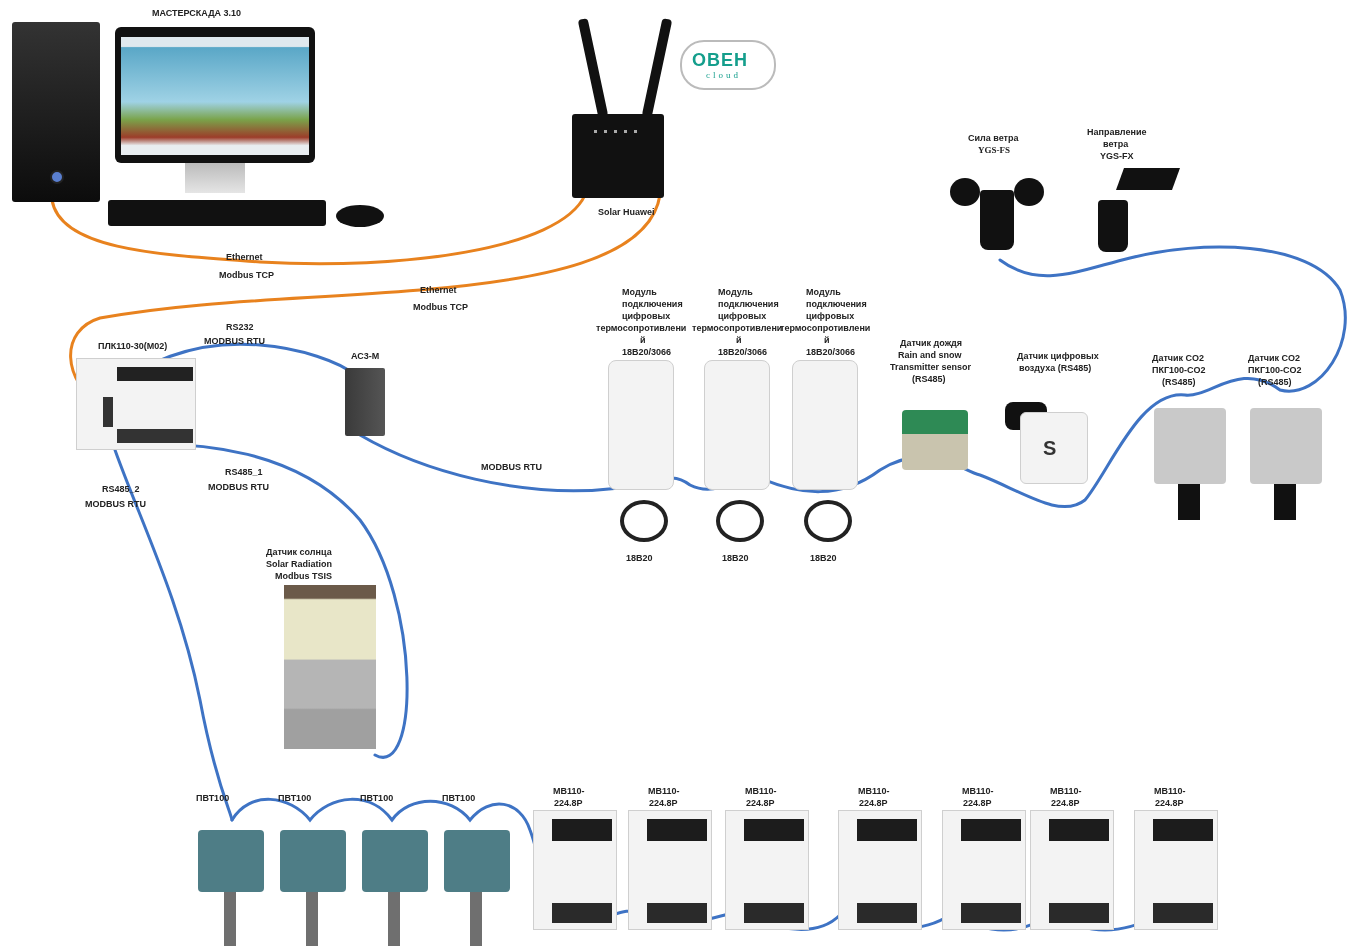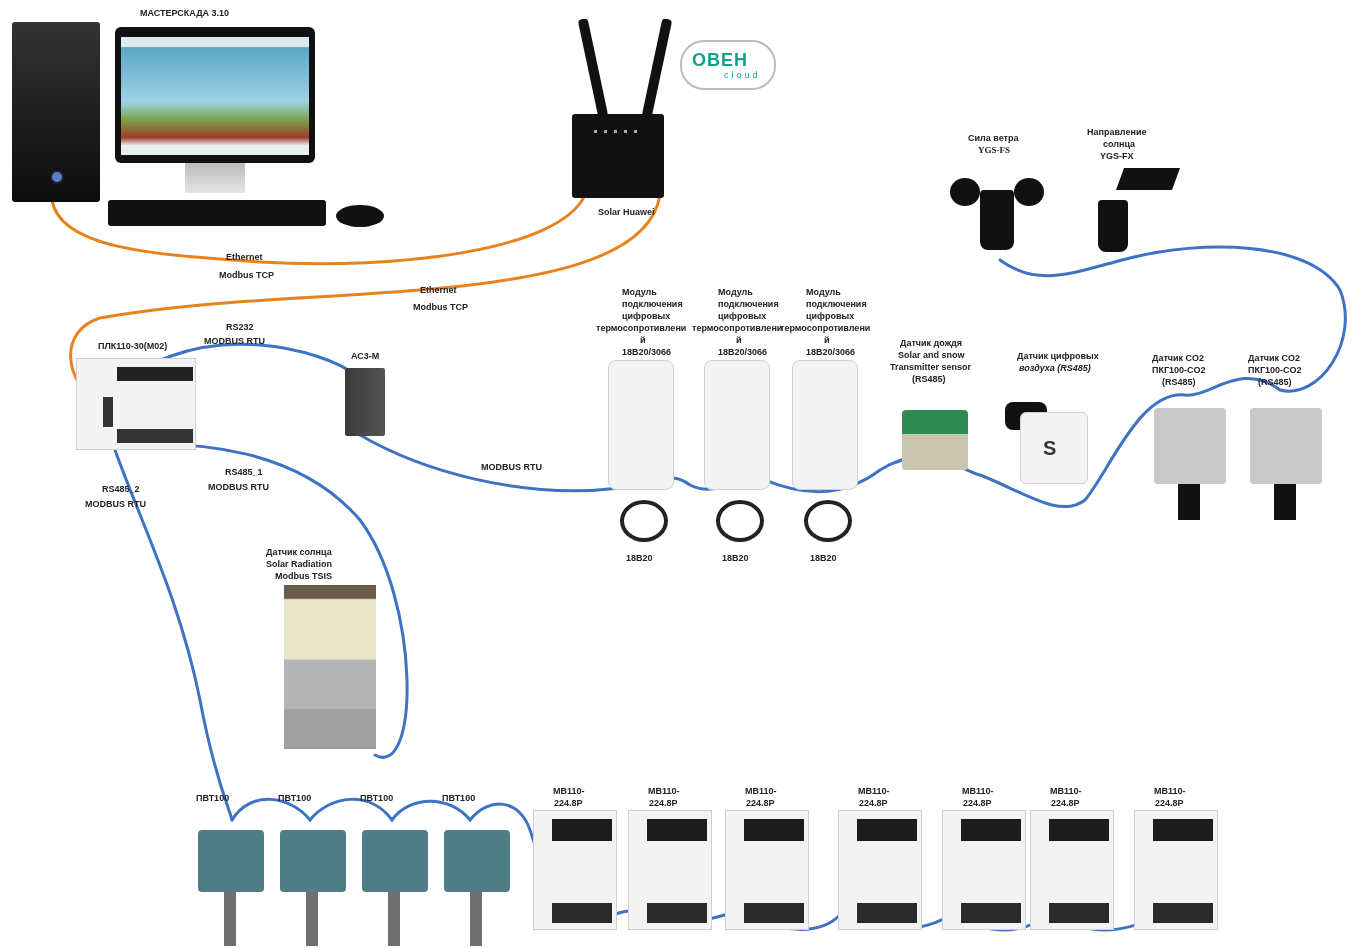--- a/index.html
+++ b/index.html
@@ -19,41 +19,41 @@
     <path stroke="#e8821e" stroke-width="3" d="M52 200 C60 250 160 255 260 262 C400 270 560 250 585 195"></path>
     <path stroke="#e8821e" stroke-width="3" d="M660 195 C650 260 540 280 420 290 C300 300 200 300 100 318 C60 330 60 380 105 410"></path>
     <path stroke="#3e73c4" stroke-width="3" d="M112 405 C130 360 200 340 260 345 C300 348 340 362 355 375"></path>
     <path stroke="#3e73c4" stroke-width="3" d="M360 435 C420 470 520 500 620 488 C660 483 670 470 690 485 C720 500 740 470 760 478 C800 495 840 500 880 470 C930 440 960 470 980 475 C1020 490 1060 520 1085 500 C1110 470 1140 390 1185 395 C1210 398 1240 360 1280 390 C1320 400 1360 340 1340 290 C1310 240 1200 240 1130 258 C1080 270 1040 290 1000 260"></path>
     <path stroke="#3e73c4" stroke-width="3" d="M120 445 C200 440 300 450 360 520 C420 600 420 780 375 755"></path>
     <path stroke="#3e73c4" stroke-width="3" d="M115 450 C140 520 180 600 200 700 C215 780 230 810 232 820"></path>
     <path stroke="#3e73c4" stroke-width="3" d="M232 820 C250 790 290 795 310 820 C330 795 370 790 392 820 C410 795 450 795 470 820 C490 795 520 800 530 830 C545 870 545 920 560 915 C600 935 620 900 640 915 C670 935 720 915 745 910 C780 935 820 935 840 915 C880 930 920 935 950 915 C990 935 1020 935 1050 915 C1090 935 1120 935 1160 915"></path>
   </g>
 </svg>
 
-<div class="lbl" style="left:117px;top:7px;padding-left:23px;">МАСТЕРСКАДА 3.10</div>
+<div class="lbl" style="left:129px;top:7px;padding-left:23px;">МАСТЕРСКАДА 3.10</div>
 <div class="dev" style="left:12px;top:22px;width:88px;height:180px;background:linear-gradient(#333,#0c0c0c);border-radius:3px;">
   <div style="position:absolute;left:38px;top:148px;width:10px;height:10px;border-radius:50%;background:#5a7fd0;border:2px solid #222;"></div>
 </div>
 <div class="dev" style="left:115px;top:27px;width:200px;height:136px;background:#111;border-radius:6px;">
   <div style="position:absolute;left:6px;top:10px;width:188px;height:118px;background:linear-gradient(#dfe8ee 0,#dfe8ee 8%,#5aa7c7 9%,#9fd2e5 55%,#7aa34a 70%,#9c3d2a 85%,#e9eef1 92%);"></div>
 </div>
 <div class="dev" style="left:185px;top:163px;width:60px;height:30px;background:linear-gradient(#bbb,#e5e5e5);"></div>
 <div class="dev blk" style="left:108px;top:200px;width:218px;height:26px;border-radius:3px;"></div>
 <div class="dev blk" style="left:336px;top:205px;width:48px;height:22px;border-radius:50%;"></div>
 
 <div class="dev blk" style="left:588px;top:18px;width:10px;height:100px;transform:rotate(-12deg);border-radius:4px;"></div>
 <div class="dev blk" style="left:652px;top:18px;width:10px;height:100px;transform:rotate(12deg);border-radius:4px;"></div>
 <div class="dev blk" style="left:572px;top:114px;width:92px;height:84px;border-radius:3px;">
   <div style="position:absolute;left:22px;top:16px;width:48px;height:3px;background:repeating-linear-gradient(90deg,#aaa 0 3px,transparent 3px 10px);"></div>
 </div>
 <div class="lbl" style="left:598px;top:206px;">Solar Huawei</div>
 
 <div class="dev" style="left:680px;top:40px;width:92px;height:46px;border:2px solid #bbb;border-radius:24px;background:#fff;">
   <div style="position:absolute;left:10px;top:8px;font-size:18px;font-weight:bold;color:#149e8c;letter-spacing:1px;">ОВЕН</div>
-  <div style="position:absolute;left:42px;top:28px;font-family:Liberation Sans, sans-serif;font-size:9px;color:#149e8c;letter-spacing:3px;">cloud</div>
+  <div style="position:absolute;left:24px;top:28px;font-family:Liberation Serif, serif;font-size:9px;color:#149e8c;letter-spacing:3px;">cloud</div>
 </div>
 
 <div class="lbl" style="left:226px;top:251px;">Ethernet</div>
 <div class="lbl" style="left:219px;top:269px;">Modbus TCP</div>
 <div class="lbl" style="left:420px;top:284px;">Ethernet</div>
 <div class="lbl" style="left:413px;top:301px;">Modbus TCP</div>
 <div class="lbl" style="left:226px;top:321px;">RS232</div>
 <div class="lbl" style="left:204px;top:335px;">MODBUS RTU</div>
 <div class="lbl" style="left:225px;top:466px;">RS485_1</div>
 <div class="lbl" style="left:208px;top:481px;">MODBUS RTU</div>
@@ -70,35 +70,35 @@
 
 <div class="lbl" style="left:351px;top:350px;">АС3-М</div>
 <div class="dev" style="left:345px;top:368px;width:40px;height:68px;background:linear-gradient(90deg,#3a3a3a,#555);border-radius:2px;"></div>
 
 <div class="lbl" style="left:968px;top:132px;text-align:right;">Сила ветра</div>
 <div class="lbl" style="left:978px;top:144px;font-family:Liberation Serif, serif;">YGS-FS</div>
 <div class="dev blk" style="left:980px;top:190px;width:34px;height:60px;border-radius:4px 4px 8px 8px;"></div>
 <div class="dev blk" style="left:950px;top:178px;width:30px;height:28px;border-radius:50%;"></div>
 <div class="dev blk" style="left:1014px;top:178px;width:30px;height:28px;border-radius:50%;"></div>
 <div class="lbl" style="left:1087px;top:126px;">Направление</div>
-<div class="lbl" style="left:1103px;top:138px;">солнца</div>
+<div class="lbl" style="left:1103px;top:138px;">ветра</div>
 <div class="lbl" style="left:1100px;top:150px;">YGS-FX</div>
 <div class="dev blk" style="left:1098px;top:200px;width:30px;height:52px;border-radius:4px 4px 8px 8px;"></div>
 <div class="dev blk" style="left:1120px;top:168px;width:56px;height:22px;transform:skewX(-20deg);"></div>
 
 <div id="thermo-wrap"></div>
 
 <div class="lbl" style="left:900px;top:337px;">Датчик дождя</div>
-<div class="lbl" style="left:898px;top:349px;">Solar and snow</div>
+<div class="lbl" style="left:898px;top:349px;">Rain and snow</div>
 <div class="lbl" style="left:890px;top:361px;">Transmitter sensor</div>
 <div class="lbl" style="left:912px;top:373px;">(RS485)</div>
 <div class="dev" style="left:902px;top:410px;width:66px;height:60px;background:linear-gradient(#2e8a55 0 40%,#c9c4ae 40%);border-radius:4px;"></div>
 
 <div class="lbl" style="left:1017px;top:350px;">Датчик цифровых</div>
-<div class="lbl" style="left:1019px;top:362px;font-style:italic;">воздуха (RS485)</div>
+<div class="lbl" style="left:1019px;top:362px;">воздуха (RS485)</div>
 <div class="dev blk" style="left:1005px;top:402px;width:42px;height:28px;border-radius:8px;"></div>
 <div class="dev white" style="left:1020px;top:412px;width:66px;height:70px;border-radius:6px;">
   <div style="position:absolute;left:22px;top:24px;font-size:20px;font-weight:bold;color:#333;">S</div>
 </div>
 
 <div id="co2-wrap"></div>
 
 <div class="lbl" style="left:266px;top:546px;">Датчик солнца</div>
 <div class="lbl" style="left:266px;top:558px;">Solar Radiation</div>
 <div class="lbl" style="left:275px;top:570px;">Modbus TSIS</div>

